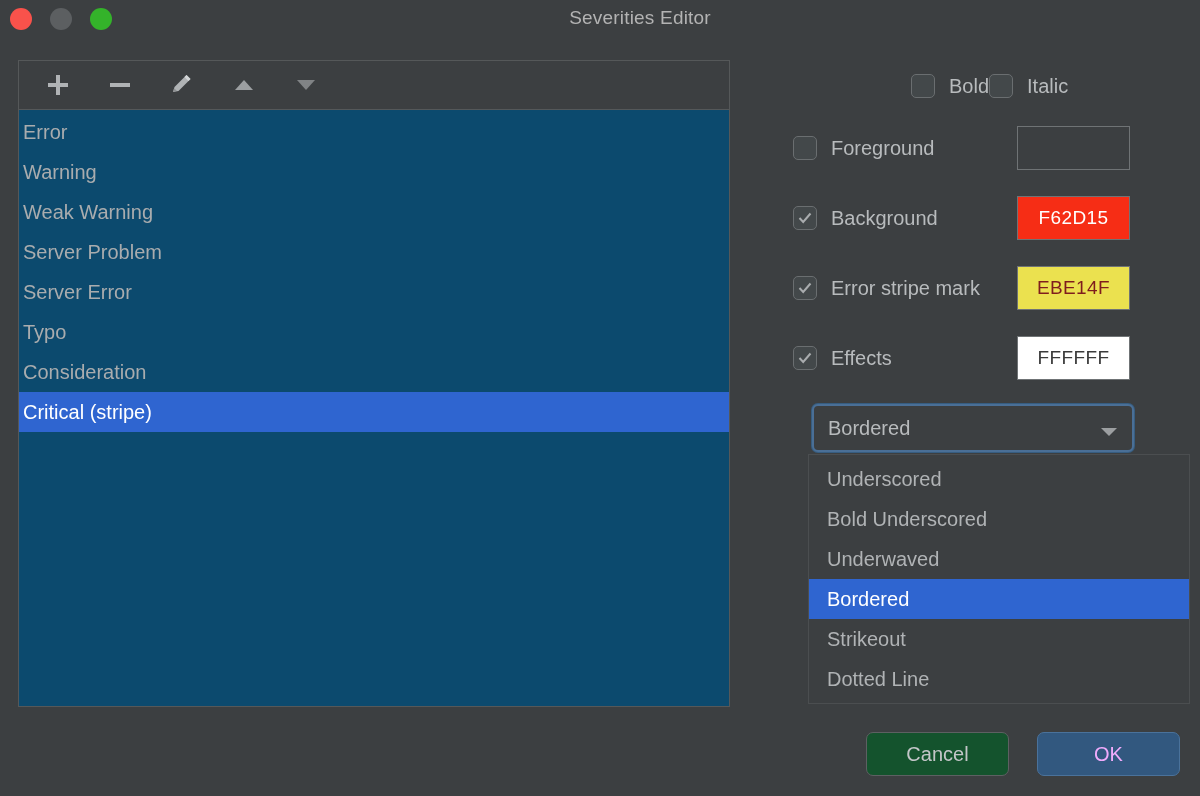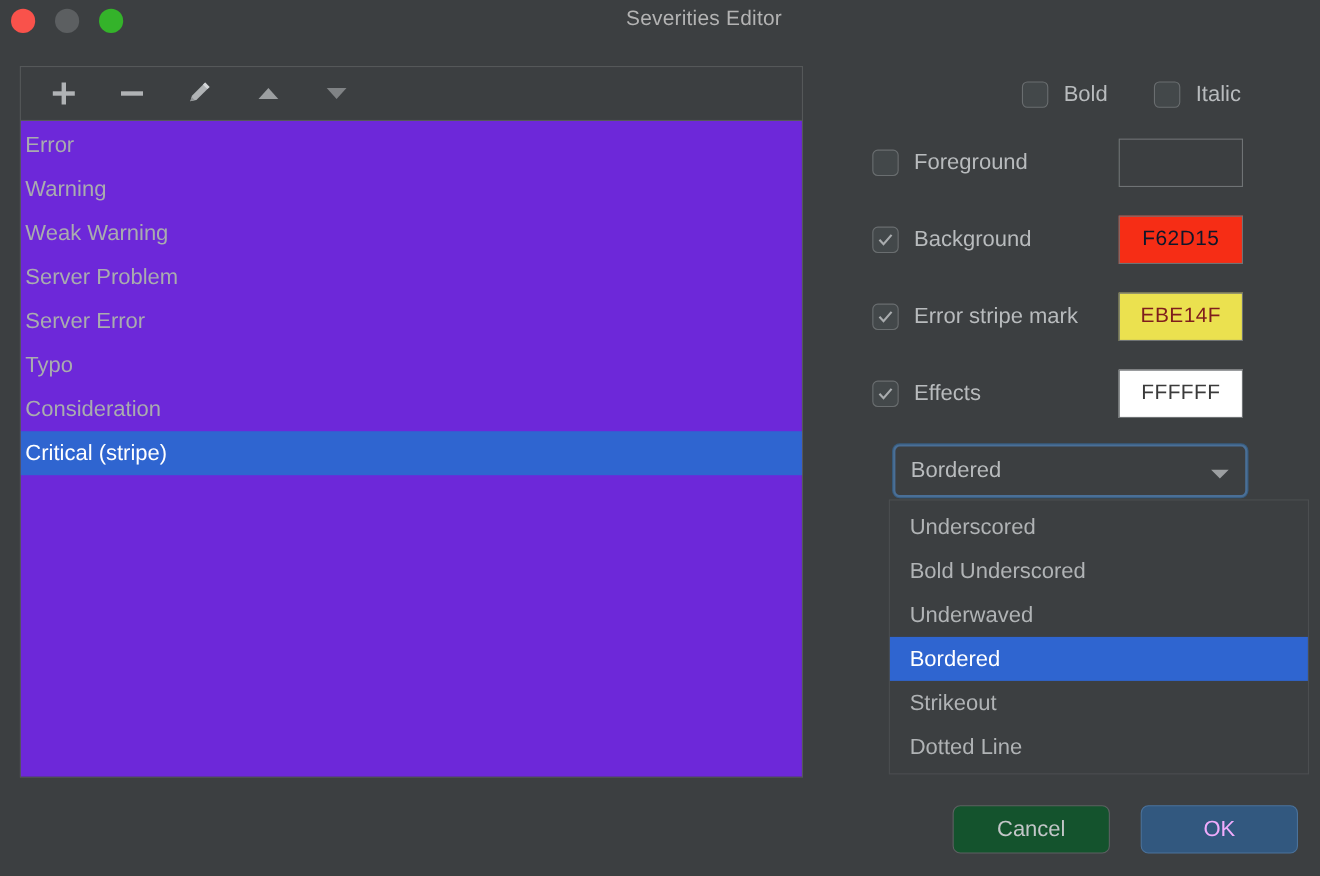--- a/index.html
+++ b/index.html
@@ -29,48 +29,48 @@
     border: 1px solid #555859; background: #3c3f41;
   }
   .toolbar {
     height: 49px; border-bottom: 1px solid #555859;
     display: flex; align-items: center; padding-left: 22px; gap: 28px;
   }
   .tb-btn {
     width: 34px; height: 34px; display: flex; align-items: center; justify-content: center;
   }
   .tb-btn svg { display: block; }
-  .list-body { height: 596px; background: #6d28d9; padding-top: 2px; }
+  .list-body { height: 596px; background: #0c4a6e; padding-top: 2px; }
   .list-item {
     height: 40px; display: flex; align-items: center;
     padding-left: 4px; font-size: 20px; color: #a9acae;
   }
   .list-item.selected { background: #2f65d0; color: #ffffff; }
 
   
   .right { position: absolute; left: 745px; top: 60px; width: 440px; }
   .cb-row { display: flex; align-items: center; }
   .cbox {
     width: 24px; height: 24px; border-radius: 5px;
     border: 1px solid #6a6e70; background: #43484a;
     display: flex; align-items: center; justify-content: center; flex: none;
   }
   .cbox svg { display: block; }
   .cb-label { font-size: 20px; color: #b8bbbd; margin-left: 14px; white-space: nowrap; }
 
-  .fontrow { position: absolute; left: 184px; top: 14px; display: flex; gap: 42px; }
+  .fontrow { position: absolute; left: 166px; top: 14px; display: flex; }
 
   .prop-row { position: absolute; display: flex; align-items: center; width: 440px; padding-left: 48px; }
   .swatch {
     position: absolute; left: 272px; width: 113px; height: 44px;
     border: 1px solid #6f7375; display: flex; align-items: center; justify-content: center;
     font-size: 19px; letter-spacing: .4px;
   }
   .swatch.empty { background: #3c3f41; }
-  .swatch.red { background: #f62d15; color: #0f172a; }
+  .swatch.red { background: #f62d15; color: #ffffff; }
   .swatch.yellow { background: #ebe14f; color: #7f1d1d; }
   .swatch.white { background: #ffffff; color: #3a3a3a; }
 
   
   .combo-wrap { position: absolute; left: 812px; top: 404px; width: 322px; }
   .combo {
     height: 48px; background: #3c3f41;
     border: 2px solid #4a6f96; border-radius: 6px;
     display: flex; align-items: center; padding: 0 14px;
     box-shadow: 0 0 0 1px #375d80;

